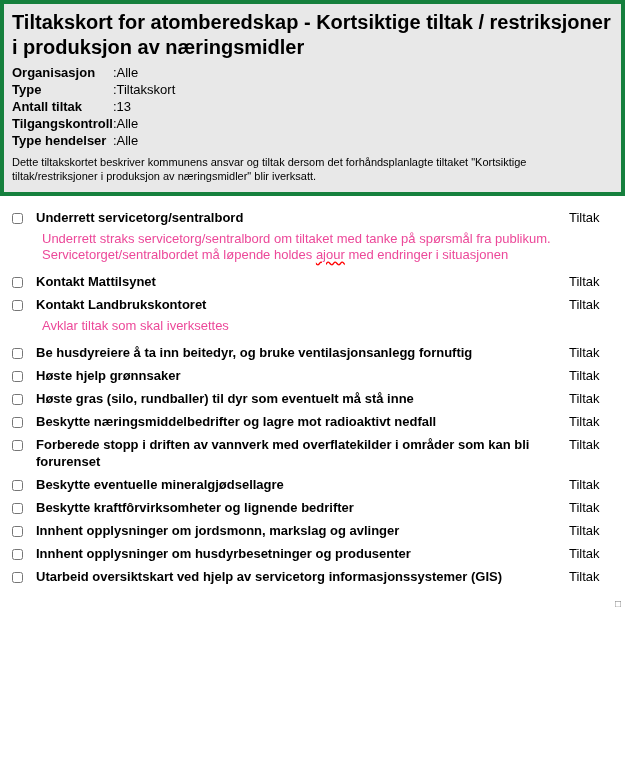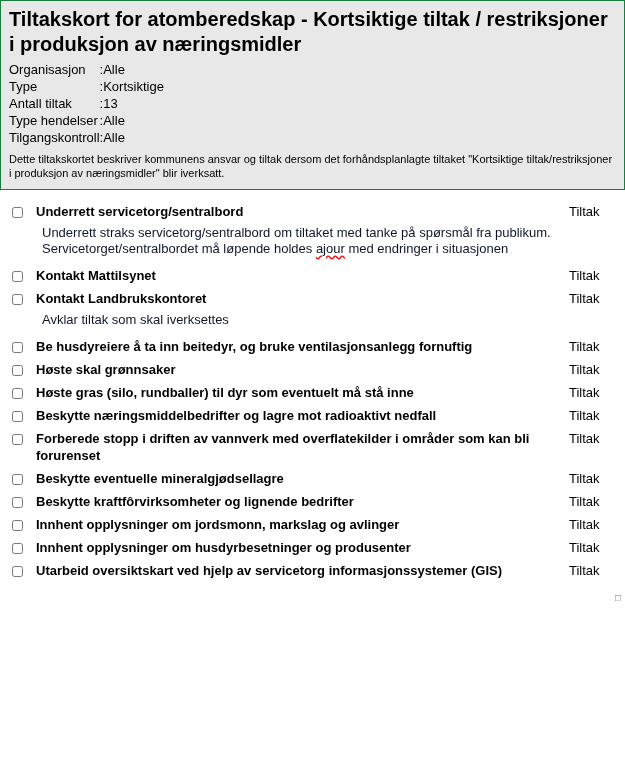--- a/index.html
+++ b/index.html
@@ -9,39 +9,39 @@
     }
     body {
       font-family: Arial, Helvetica, sans-serif;
       font-size: 13px;
       width: 625px;
       background: #fff;
       color: #000;
     }
     .header-box {
       background: #e8e8e8;
-      border: 1px solid #15803d;
+      border: 4px solid #15803d;
       padding: 6px 8px 8px 8px;
     }
     .header-title {
       font-size: 20px;
       font-weight: bold;
       line-height: 1.25;
       margin-bottom: 4px;
     }
     .meta-table {
       border-collapse: collapse;
     }
     .meta-table td {
       padding: 1px 0;
       vertical-align: top;
       font-size: 13px;
     }
     .meta-label {
-      font-weight: normal;
+      font-weight: bold;
       padding-right: 4px;
       white-space: nowrap;
     }
     .meta-colon {
       padding-right: 18px;
     }
     .header-desc {
       font-size: 11px;
       margin-top: 6px;
       line-height: 1.3;
@@ -72,21 +72,21 @@
       padding-right: 8px;
     }
     .type-cell {
       width: 50px;
       flex-shrink: 0;
       font-size: 13px;
       text-align: left;
     }
     .desc-row {
       padding: 2px 0 6px 36px;
-      color: #0f172a;
+      color: #ec4899;
       font-size: 13px;
       line-height: 1.3;
       max-width: 560px;
     }
     .underline-red {
       text-decoration: underline;
       text-decoration-style: wavy;
       text-decoration-color: red;
     }
     .footer-marker {
@@ -104,34 +104,34 @@
   <table class="meta-table">
     <tbody id="meta-body">
         <tr>
           <td class="meta-label">Organisasjon</td>
           <td class="meta-colon">:</td>
           <td>Alle</td>
         </tr>
         <tr>
           <td class="meta-label">Type</td>
           <td class="meta-colon">:</td>
-          <td>Kortsiktige</td>
+          <td>Tiltakskort</td>
         </tr>
         <tr>
           <td class="meta-label">Antall tiltak</td>
           <td class="meta-colon">:</td>
           <td>13</td>
         </tr>
         <tr>
+          <td class="meta-label">Tilgangskontroll</td>
+          <td class="meta-colon">:</td>
+          <td>Alle</td>
+        </tr>
+        <tr>
           <td class="meta-label">Type hendelser</td>
-          <td class="meta-colon">:</td>
-          <td>Alle</td>
-        </tr>
-        <tr>
-          <td class="meta-label">Tilgangskontroll</td>
           <td class="meta-colon">:</td>
           <td>Alle</td>
         </tr>
       </tbody>
   </table>
   <div class="header-desc">Dette tiltakskortet beskriver kommunens ansvar og tiltak dersom det forhåndsplanlagte tiltaket "Kortsiktige tiltak/restriksjoner i produksjon av næringsmidler" blir iverksatt.</div>
 </div>
 
 <div class="items" id="items-container">
     <div class="item-row">
@@ -151,21 +151,21 @@
       <div class="type-cell">Tiltak</div>
     </div>
     <div class="desc-row">Avklar tiltak som skal iverksettes</div>
     <div class="item-row">
       <div class="check-cell"><input type="checkbox" style=""></div>
       <div class="title-cell">Be husdyreiere å ta inn beitedyr, og bruke ventilasjonsanlegg fornuftig</div>
       <div class="type-cell">Tiltak</div>
     </div>
     <div class="item-row">
       <div class="check-cell"><input type="checkbox" style=""></div>
-      <div class="title-cell">Høste skal grønnsaker</div>
+      <div class="title-cell">Høste hjelp grønnsaker</div>
       <div class="type-cell">Tiltak</div>
     </div>
     <div class="item-row">
       <div class="check-cell"><input type="checkbox" style=""></div>
       <div class="title-cell">Høste gras (silo, rundballer) til dyr som eventuelt må stå inne</div>
       <div class="type-cell">Tiltak</div>
     </div>
     <div class="item-row">
       <div class="check-cell"><input type="checkbox" style=""></div>
       <div class="title-cell">Beskytte næringsmiddelbedrifter og lagre mot radioaktivt nedfall</div>

